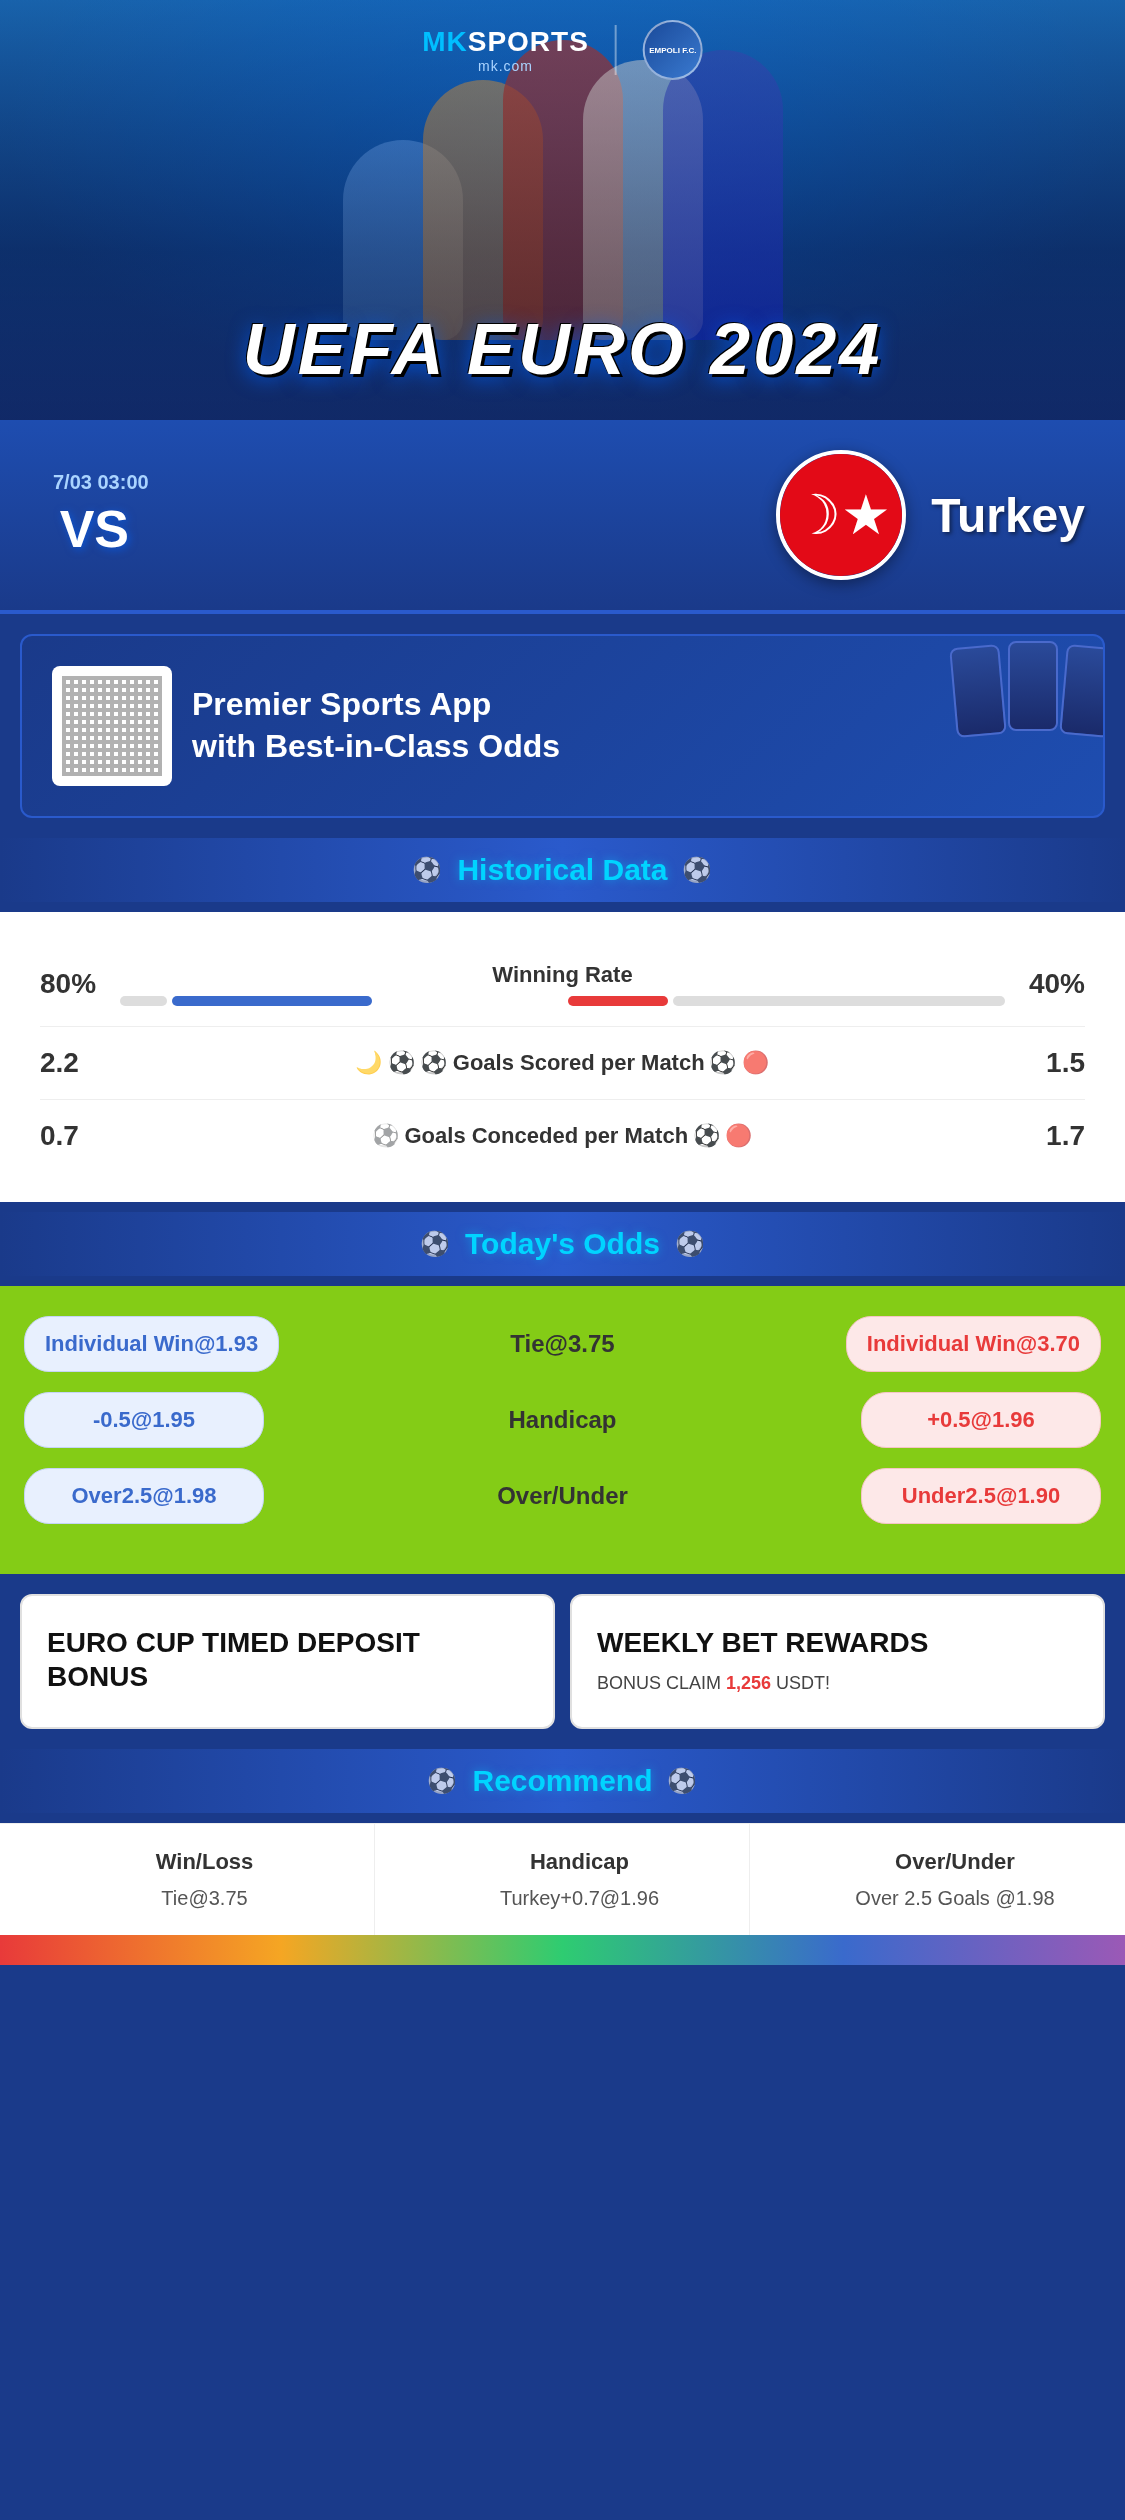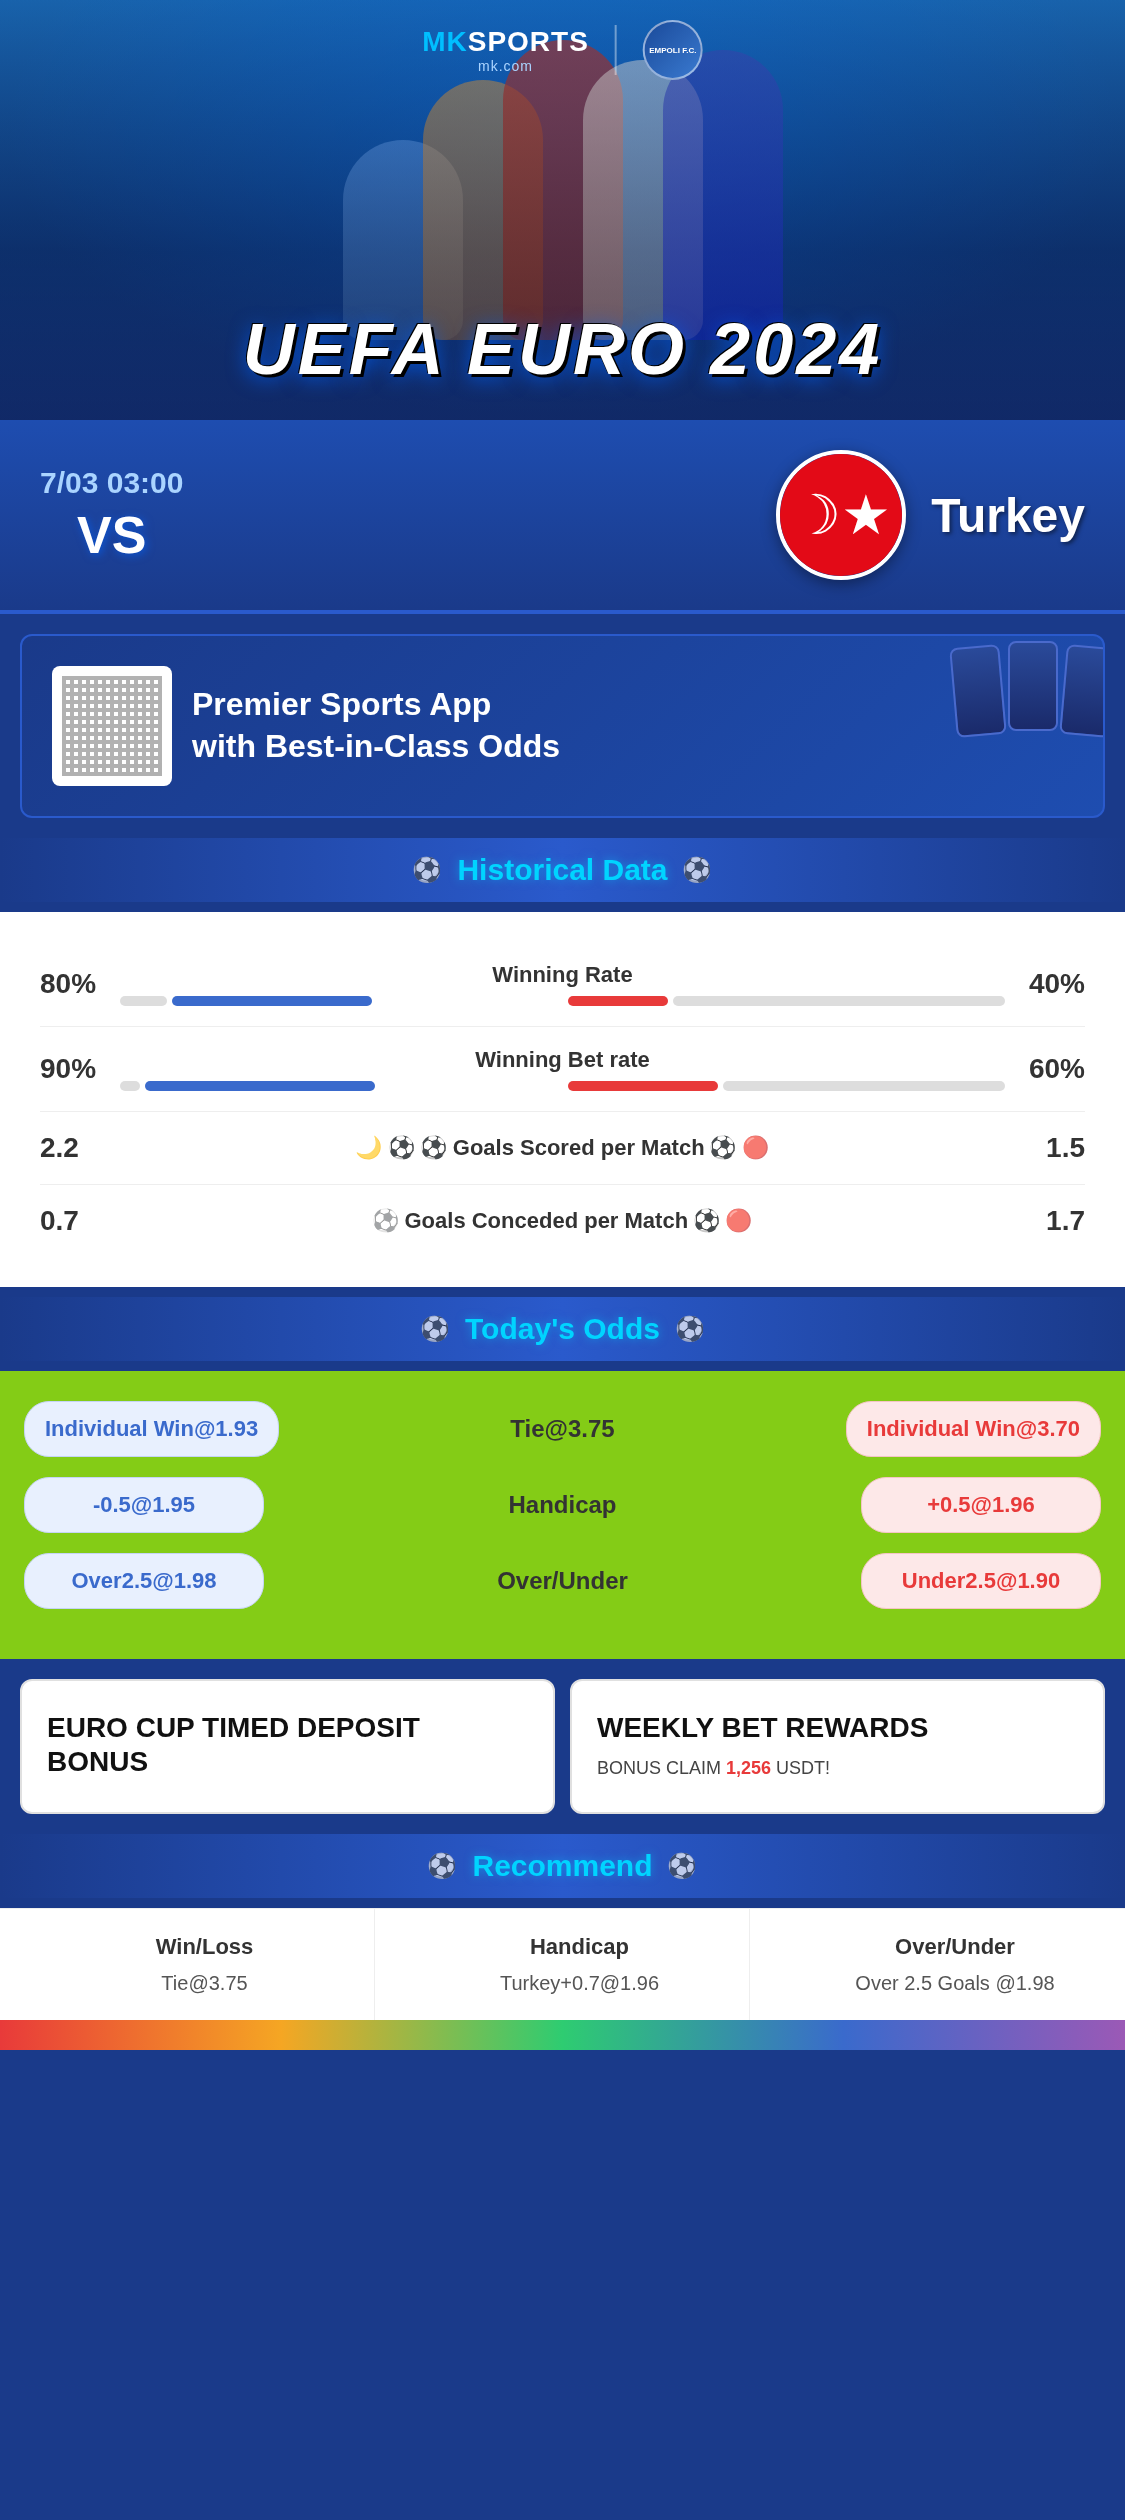--- a/index.html
+++ b/index.html
@@ -159,22 +159,23 @@
       line-height: 1;
     }
     .vs-section {
       display: flex;
       flex-direction: column;
       align-items: center;
       gap: 5px;
     }
     .match-date {
       color: #aad4ff;
-      font-size: 30px;
+      font-size: 20px;
       font-weight: 600;
+      margin-left: 13px;
     }
     .vs-text {
       font-size: 52px;
       font-weight: 900;
       color: white;
       text-shadow: 2px 2px 8px rgba(0,100,255,0.6);
     }
 
     
     .app-promo {
@@ -533,41 +534,20 @@
           <div style="display:flex;align-items:center;gap:5px;">
             <div class="bar" style="background:#e83a3a;width:100px;height:10px;border-radius:5px;"></div>
             <div class="bar-bg" style="flex:1;"></div>
           </div>
         </div>
       </div>
     </div>
     <div class="stat-right-val">40%</div>
   </div>
 
-  <div class="stat-row">
-    <div class="stat-left-val">90%</div>
-    <div class="stat-middle">
-      <div class="stat-label">Winning Bet rate</div>
-      <div class="bar-container">
-        <div class="bar-left-wrap">
-          <div style="display:flex;align-items:center;gap:5px;width:100%;">
-            <div class="bar-bg" style="flex:0.1;"></div>
-            <div class="bar" style="background:#3a6acc;width:230px;height:10px;border-radius:5px;"></div>
-          </div>
-        </div>
-        <div class="bar-right-wrap">
-          <div style="display:flex;align-items:center;gap:5px;">
-            <div class="bar" style="background:#e83a3a;width:150px;height:10px;border-radius:5px;"></div>
-            <div class="bar-bg" style="flex:1;"></div>
-          </div>
-        </div>
-      </div>
-    </div>
-    <div class="stat-right-val">60%</div>
-  </div>
 
   <div class="stat-row">
     <div class="stat-left-val">2.2</div>
     <div class="stat-middle">
       <div class="goals-icons">
         <span class="half-ball">🌙</span>
         <span class="ball-icon">⚽</span>
         <span class="ball-icon">⚽</span>
         <span class="stat-label">Goals Scored per Match</span>
         <span class="ball-icon" style="color:#e83a3a;">⚽</span>

